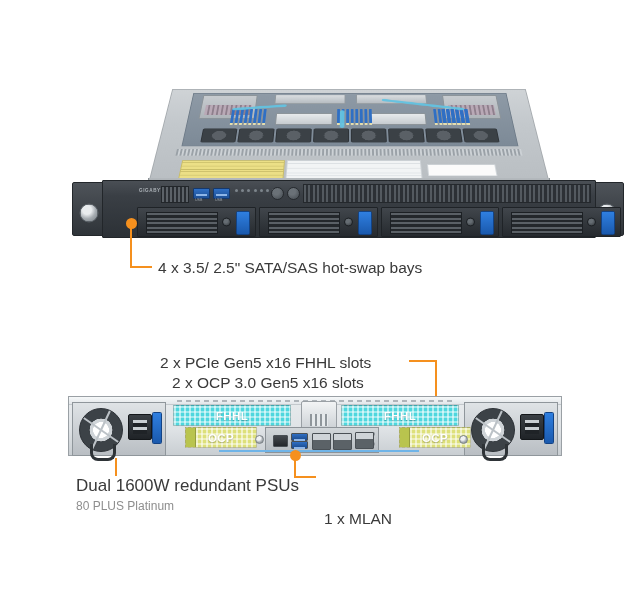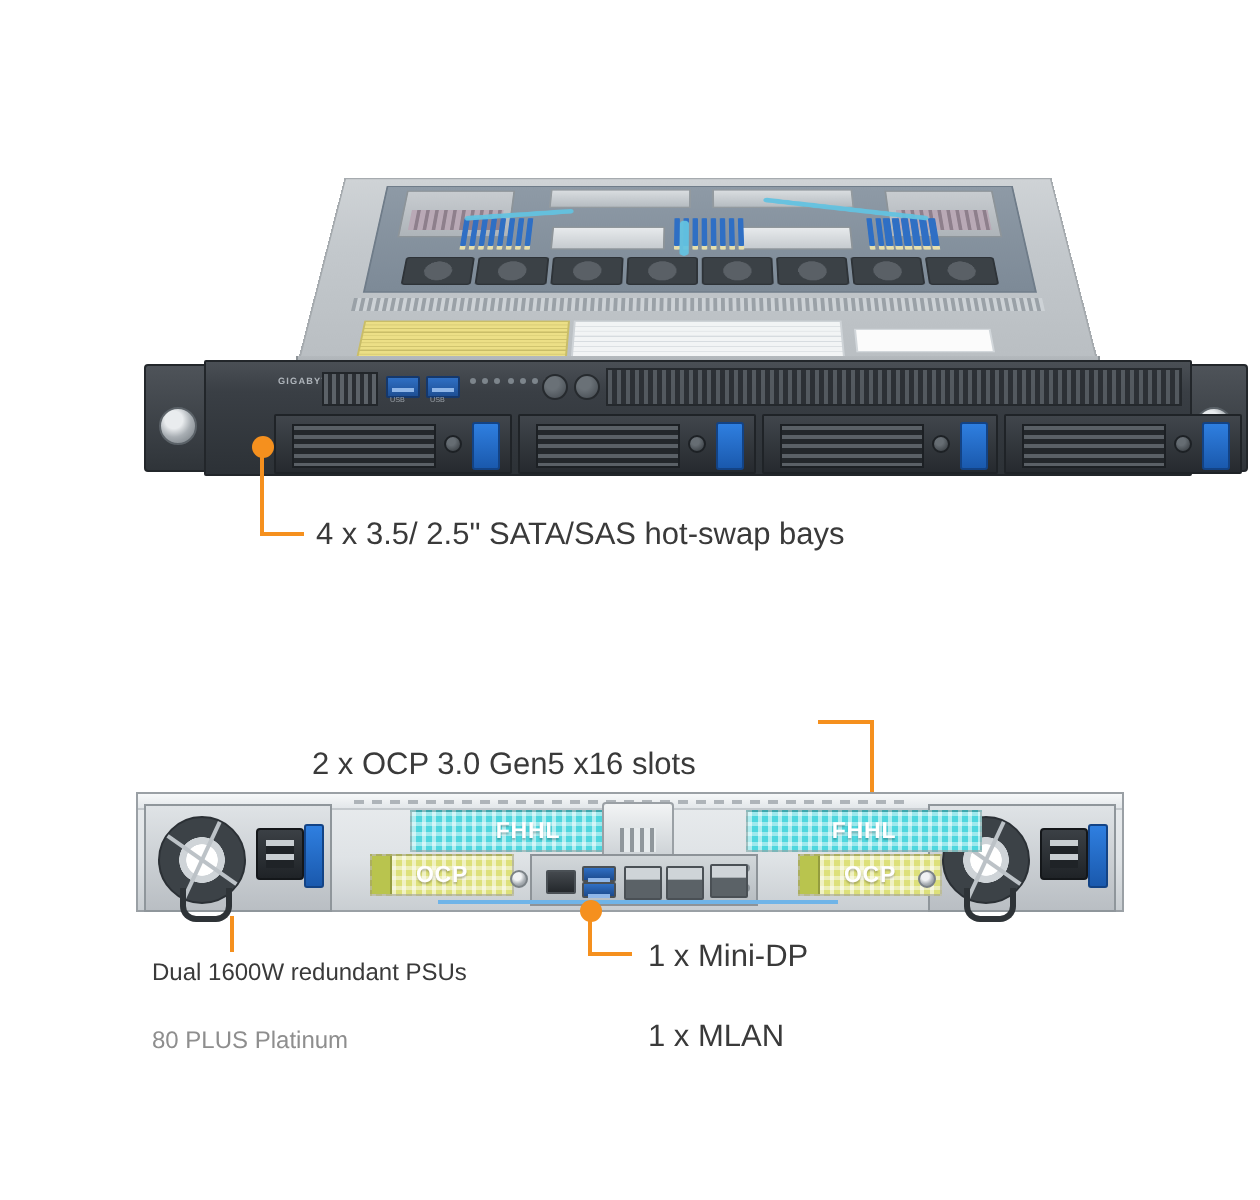--- a/index.html
+++ b/index.html
@@ -230,21 +230,20 @@
   .slot{
     position:absolute;height:19px;border:1px solid rgba(0,0,0,.22);
     display:flex;align-items:center;justify-content:center;
     font-weight:bold;color:#ffffff;font-size:11.5px;letter-spacing:.4px;
     text-shadow:0 1px 1px rgba(0,0,0,.25);
   }
   .slot.fhhl{
     background:#4ed7de;
     background-image:repeating-linear-gradient(90deg,rgba(255,255,255,.55) 0 2px,transparent 2px 5px),
                      repeating-linear-gradient(180deg,rgba(255,255,255,.45) 0 2px,transparent 2px 5px);
-    margin-left:32px;
   }
   .slot.ocp{
     background:#dde07a;
     background-image:repeating-linear-gradient(90deg,rgba(255,255,255,.55) 0 2px,transparent 2px 5px),
                      repeating-linear-gradient(180deg,rgba(255,255,255,.45) 0 2px,transparent 2px 5px);
     margin-left:12px;
   }
   .slot.ocp{color:#ffffff;}
   .ocp-tab{
     position:absolute;left:0;top:0;width:9px;height:100%;
@@ -411,21 +410,22 @@
         </div>
       </div>
     </div>
   </div>
 
   <div class="abs dot" style="left:126px;top:218px;"></div>
   <div class="abs vline" style="left:130px;top:224px;height:44px;"></div>
   <div class="abs hline" style="left:130px;top:266px;width:22px;"></div>
   <div class="abs callout-text" style="left:158px;top:258px;">4 x 3.5/ 2.5" SATA/SAS hot-swap bays</div>
 
-  <div class="abs callout-text" style="left:156px;top:373px;">2 x OCP 3.0 Gen5 x16 slots</div>
+  <div class="abs callout-text" style="left:160px;top:353px;">2 x PCIe Gen5 x16 FHHL slots</div>
+  <div class="abs callout-text" style="left:172px;top:373px;">2 x OCP 3.0 Gen5 x16 slots</div>
   <div class="abs hline" style="left:409px;top:360px;width:28px;"></div>
   <div class="abs vline" style="left:435px;top:360px;height:51px;"></div>
   <div class="abs dot" style="left:430px;top:408px;"></div>
 
   <div class="abs rear-wrap">
     <div class="rear-body">
       <div class="rear-top"></div>
 
       <div class="psu left">
         <div class="psu-fan"></div>
@@ -466,22 +466,21 @@
       </div>
       <div class="port lan mlan" style="position:absolute;left:286px;top:35px;"></div>
 
       <div class="rear-screw" style="left:186px;top:38px;"></div>
       <div class="rear-screw" style="left:390px;top:38px;"></div>
       <div class="blue-strip"></div>
     </div>
   </div>
 
   <div class="abs vline" style="left:115px;top:458px;height:18px;"></div>
-  <div class="abs callout-text" style="left:76px;top:476px;font-size:12px;">Dual 1600W redundant PSUs</div>
-  <div class="abs callout-sub" style="left:76px;top:512px;">80 PLUS Platinum</div>
+  <div class="abs callout-text" style="left:76px;top:476px;font-size:17px;">Dual 1600W redundant PSUs</div>
+  <div class="abs callout-sub" style="left:76px;top:498px;">80 PLUS Platinum</div>
 
   <div class="abs dot" style="left:290px;top:450px;"></div>
   <div class="abs vline" style="left:294px;top:456px;height:22px;"></div>
   <div class="abs hline" style="left:294px;top:476px;width:22px;"></div>
-  <div class="abs callout-text" style="left:324px;top:469px;">1 x Mini-DP</div>
   <div class="abs callout-text" style="left:324px;top:509px;">1 x MLAN</div>
 
 </div>
 
 </body></html>

